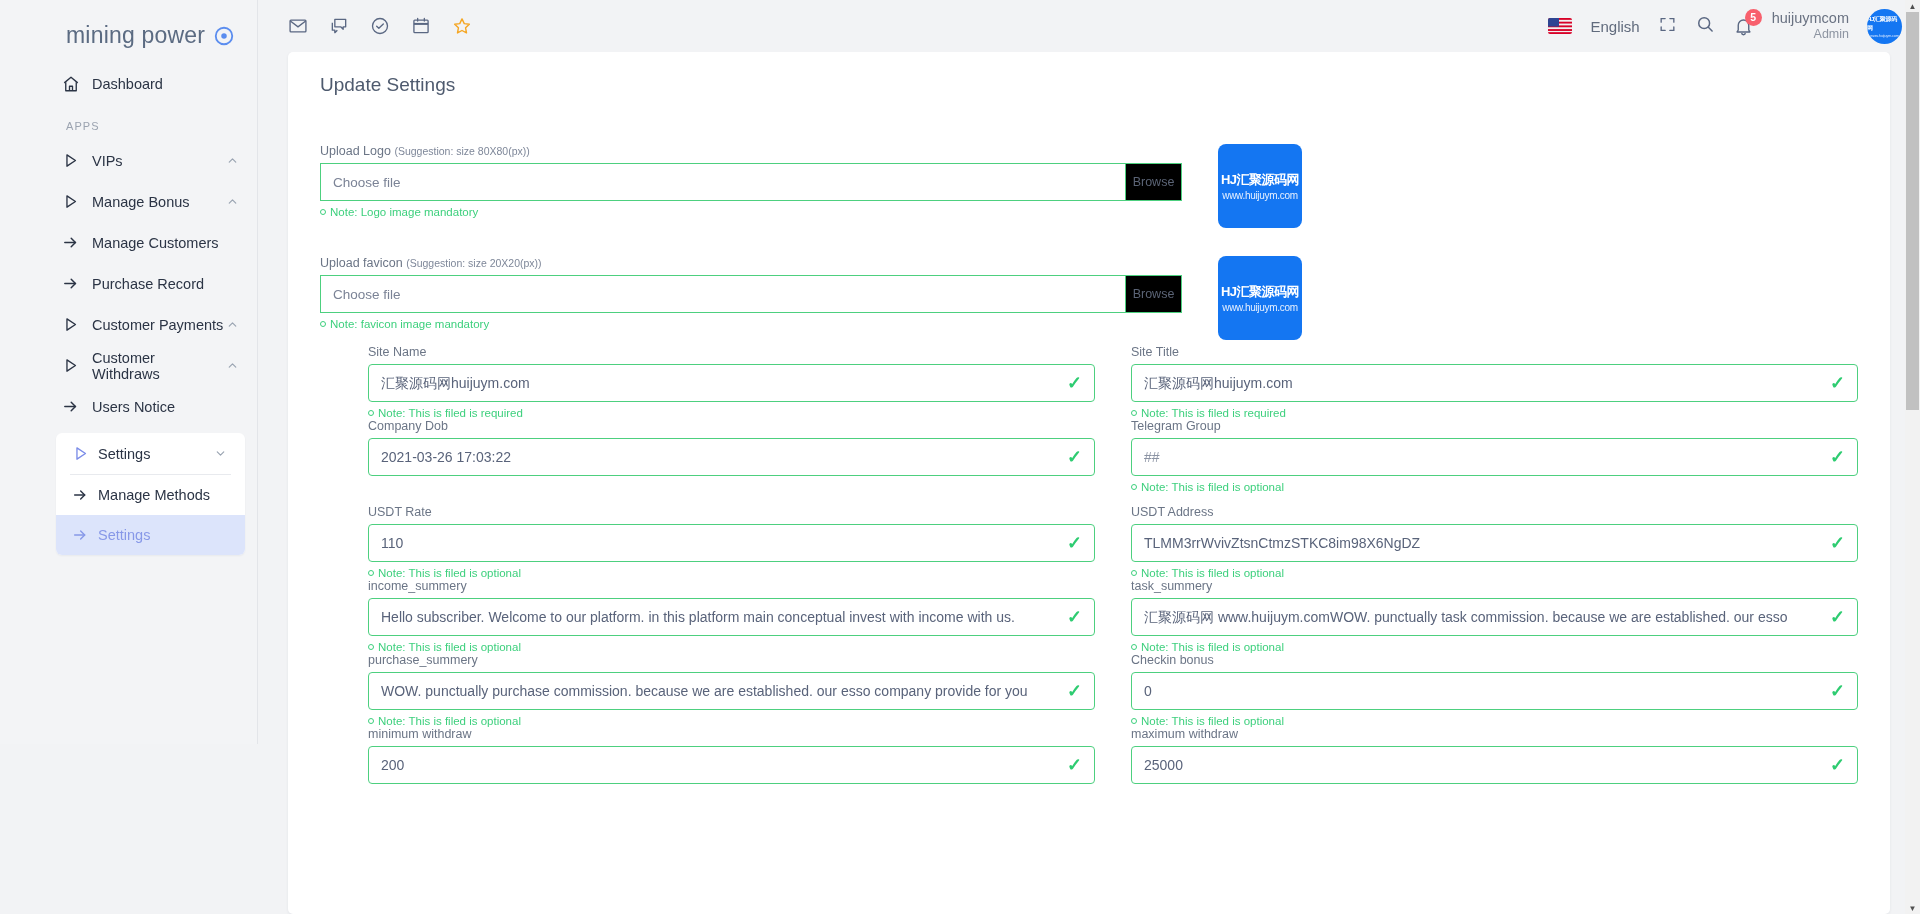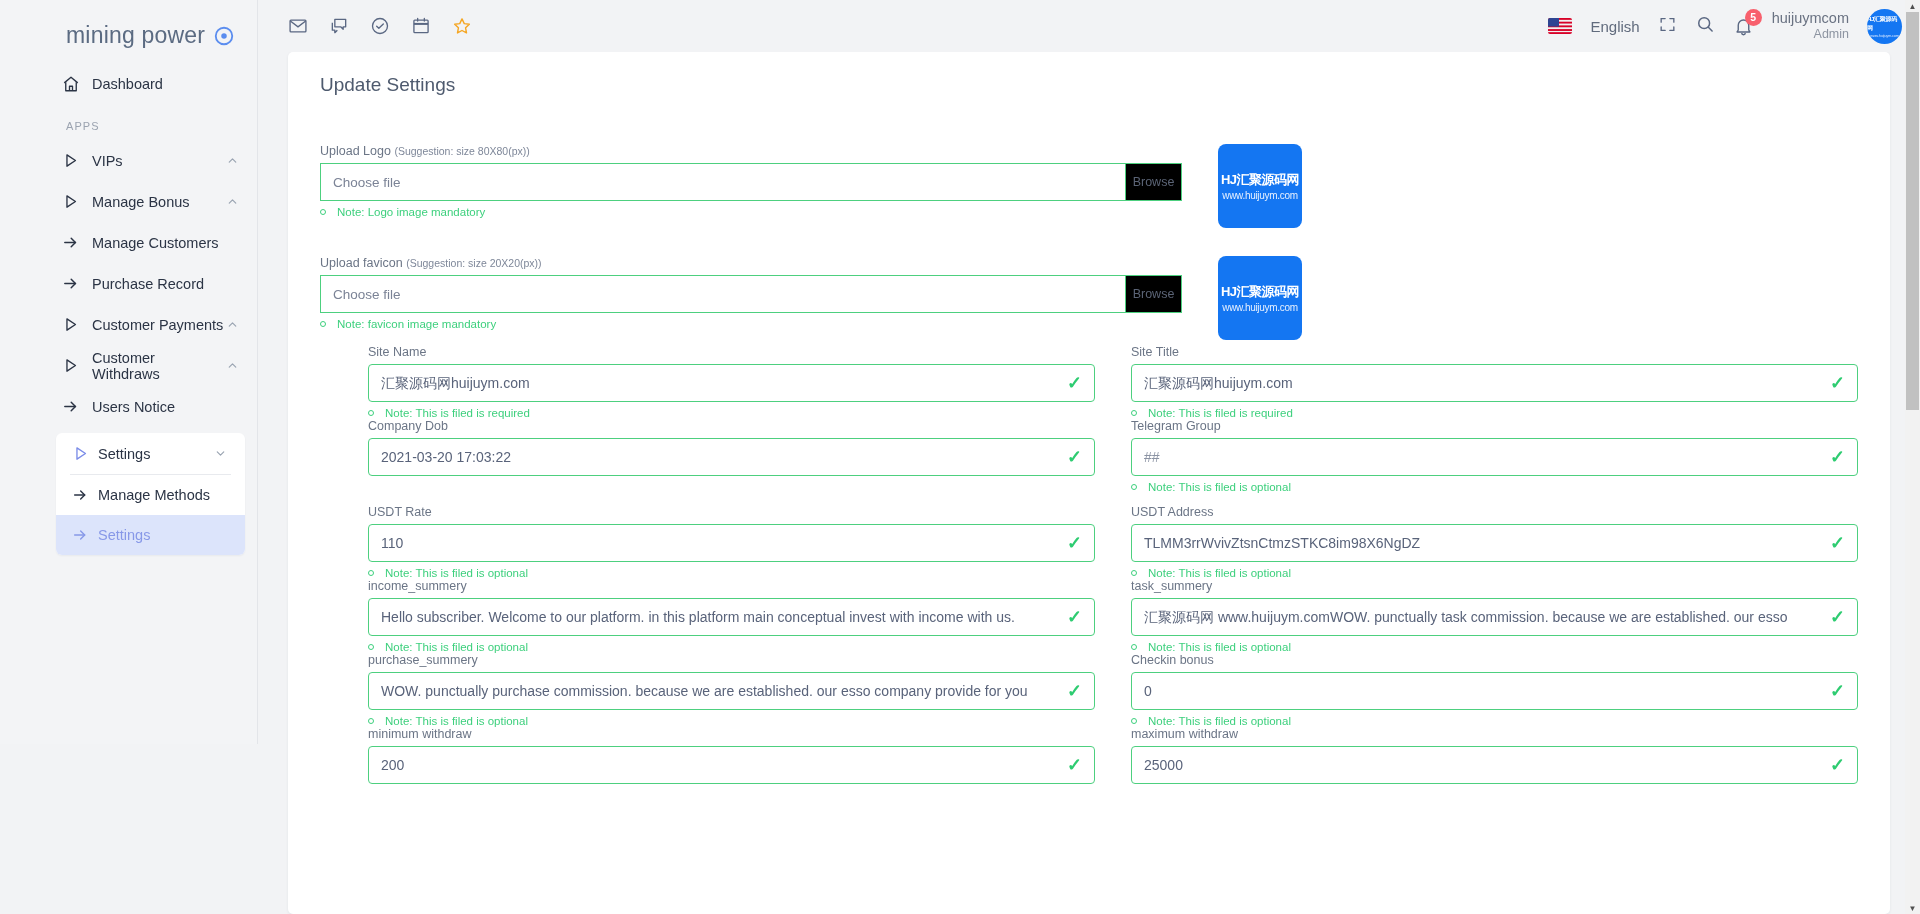--- a/index.html
+++ b/index.html
@@ -137,21 +137,21 @@
     line-height: 36px;
   }
   .inp.placeholderish { color: #8b93a3; }
   .tick {
     position: absolute; right: 13px; top: 50%; transform: translateY(-50%);
     color: #2ecc71; font-size: 18px; line-height: 1; pointer-events: none;
     font-weight: 700;
   }
   .note {
     font-size: 11.5px; color: #3dd07d;
-    margin-top: 5px; display: flex; align-items: center; gap: 11px;
+    margin-top: 5px; display: flex; align-items: center; gap: 4px;
   }
   .note .dot {
     width: 6px; height: 6px; border: 1.4px solid #3dd07d; border-radius: 50%;
     display: inline-block;
   }
 
   
   .file-row { display: flex; height: 38px; border: 1px solid #4dd07f; border-radius: 0; overflow: hidden; }
   .file-name {
     flex: 1; font-size: 13.5px; color: #7b8396;
@@ -509,21 +509,21 @@
                 <span class="dot"></span>
                 <span>Note: This is filed is required</span>
               </div>
             </div>
           </div>
 
           <div class="row">
             <div class="col">
               <label class="flabel">Company Dob</label>
               <div class="input-wrap">
-                <div class="inp">2021-03-20 17:03:22</div>
+                <div class="inp">2021-03-26 17:03:22</div>
                 <span class="tick">✓</span>
               </div>
             </div>
             <div class="col">
               <label class="flabel">Telegram Group</label>
               <div class="input-wrap">
                 <div class="inp placeholderish">##</div>
                 <span class="tick">✓</span>
               </div>
               <div class="note">

